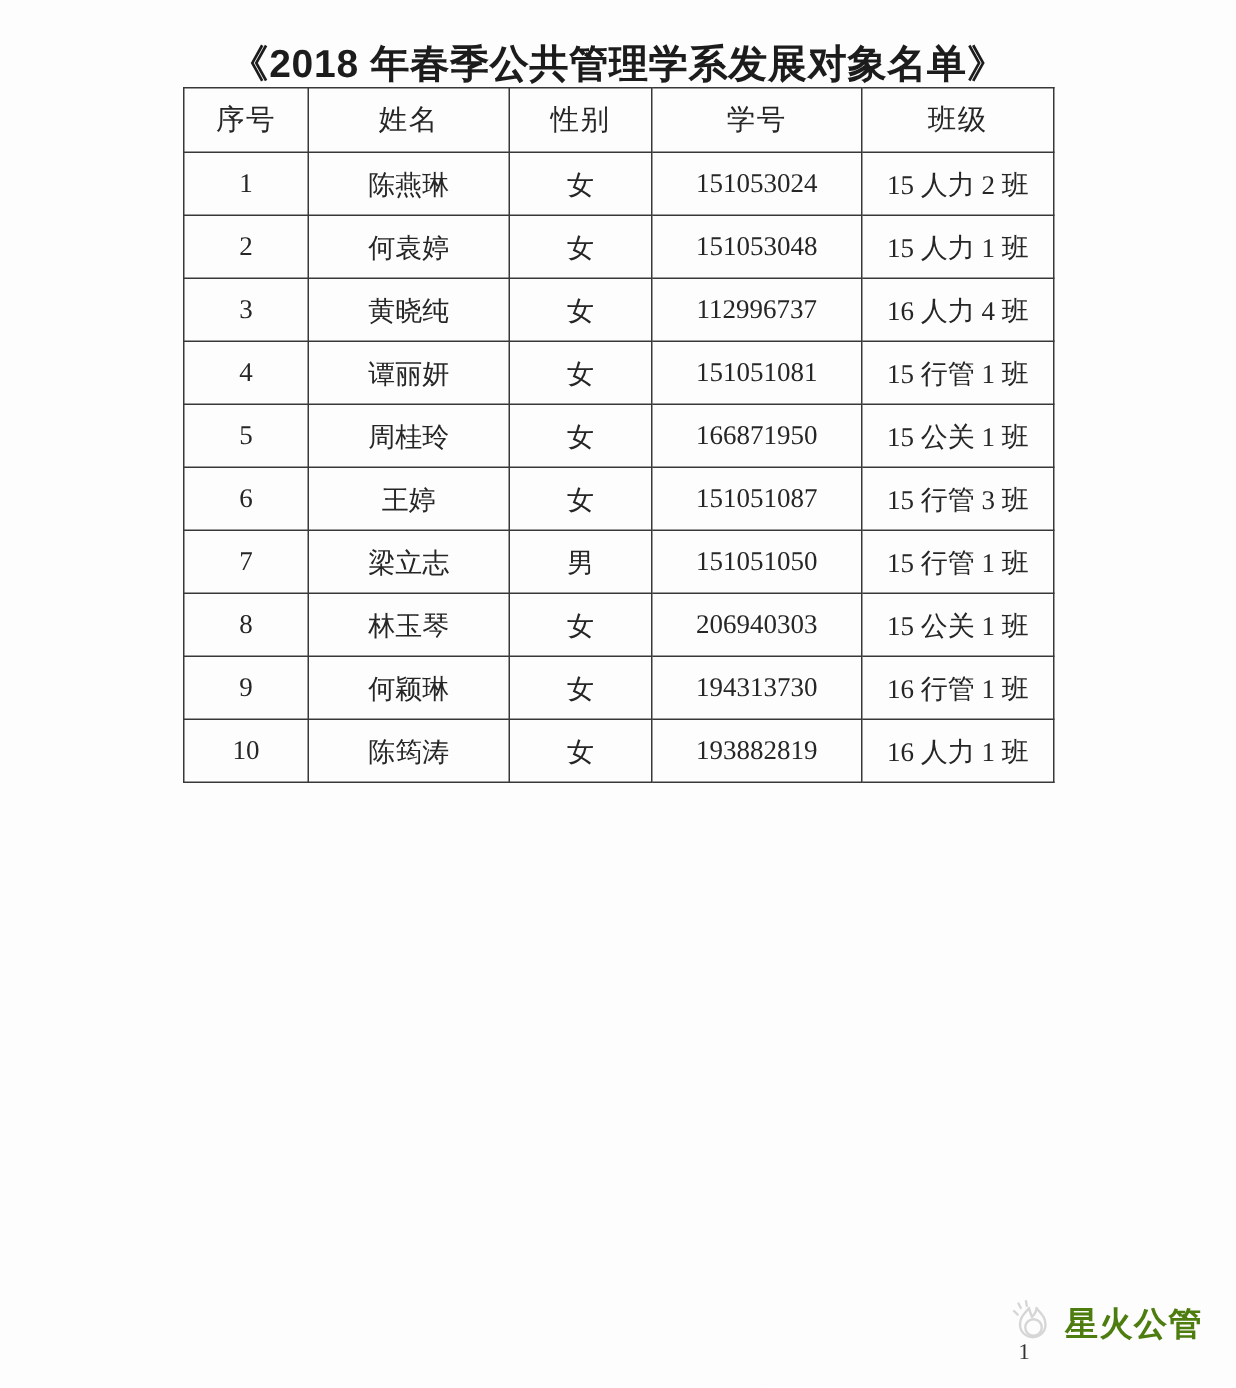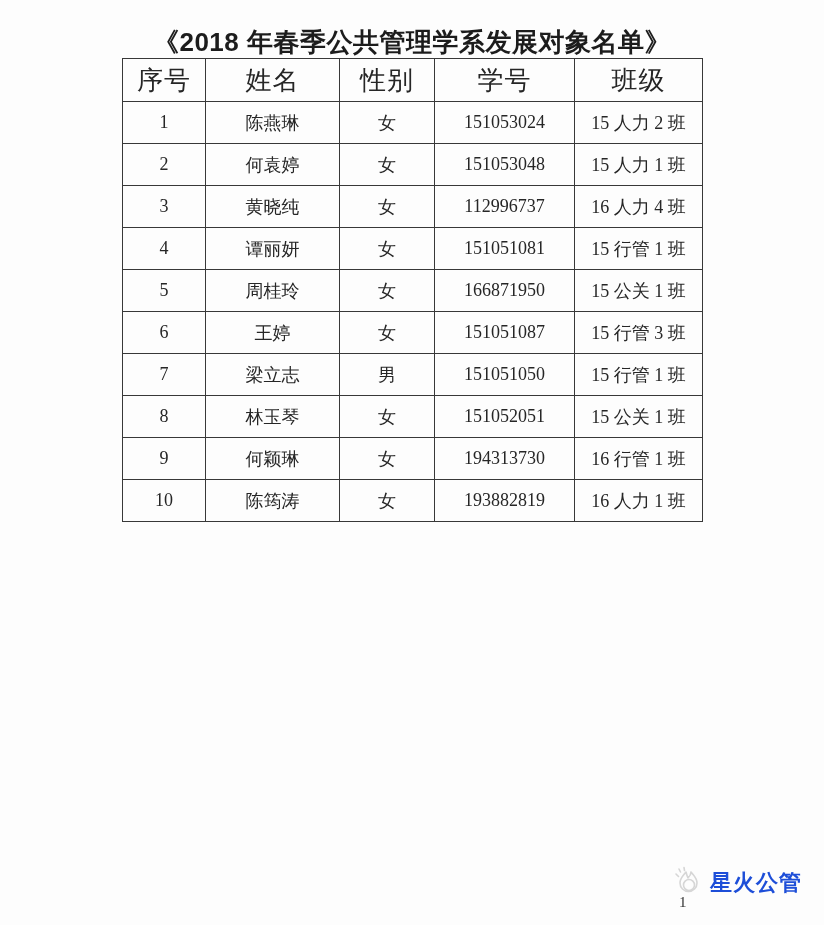--- a/index.html
+++ b/index.html
@@ -41,21 +41,21 @@
     vertical-align: middle;
     font-size: 18px;
     color: #262626;
     overflow: hidden;
     white-space: nowrap;
   }
   table.roster thead tr { height: 43px; }
   table.roster tbody tr { height: 42px; }
   table.roster th {
     font-weight: normal;
-    font-size: 26px;
+    font-size: 19px;
     letter-spacing: 1px;
   }
   .col-seq   { width: 83px; }
   .col-name  { width: 134px; }
   .col-sex   { width: 95px; }
   .col-id    { width: 140px; }
   .col-class { width: 128px; }
   .signature {
     position: absolute;
     top: 622px;
@@ -78,21 +78,21 @@
   .watermark .flame {
     width: 38px;
     height: 38px;
     flex: 0 0 auto;
   }
   .watermark .wm-text {
     font-family: "Liberation Sans", "DejaVu Sans", sans-serif;
     font-weight: bold;
     font-size: 22px;
     letter-spacing: 1px;
-    color: #1d4ed8;
+    color: #4d7c0f;
     white-space: nowrap;
     margin-left: 2px;
   }
   .page-number {
     position: absolute;
     left: 679px;
     top: 894px;
     font-size: 15px;
     color: #333333;
   }
@@ -168,21 +168,21 @@
         <td>7</td>
         <td>梁立志</td>
         <td>男</td>
         <td>151051050</td>
         <td>15 行管 1 班</td>
       </tr>
       <tr>
         <td>8</td>
         <td>林玉琴</td>
         <td>女</td>
-        <td>151052051</td>
+        <td>206940303</td>
         <td>15 公关 1 班</td>
       </tr>
       <tr>
         <td>9</td>
         <td>何颖琳</td>
         <td>女</td>
         <td>194313730</td>
         <td>16 行管 1 班</td>
       </tr>
       <tr>

